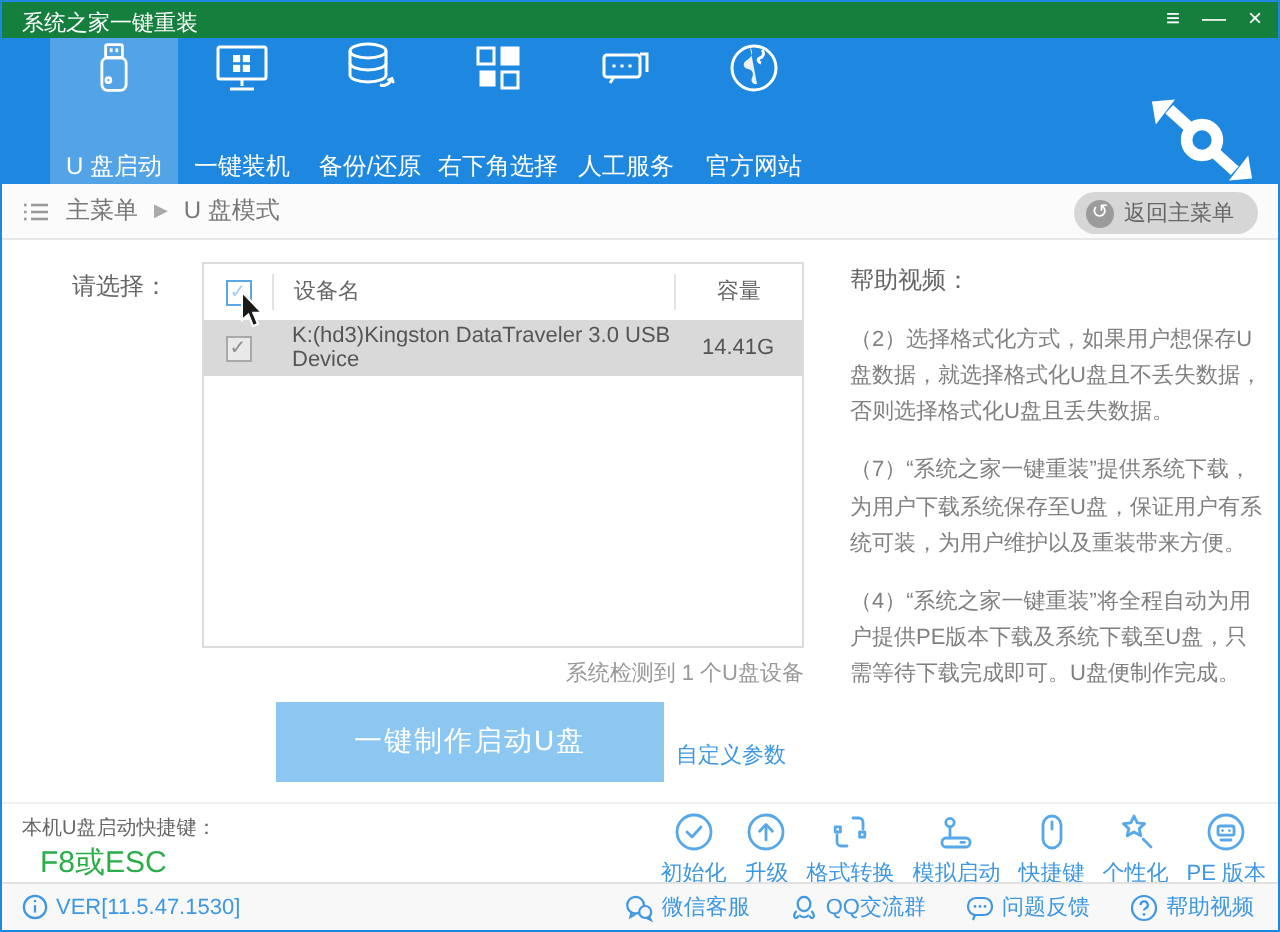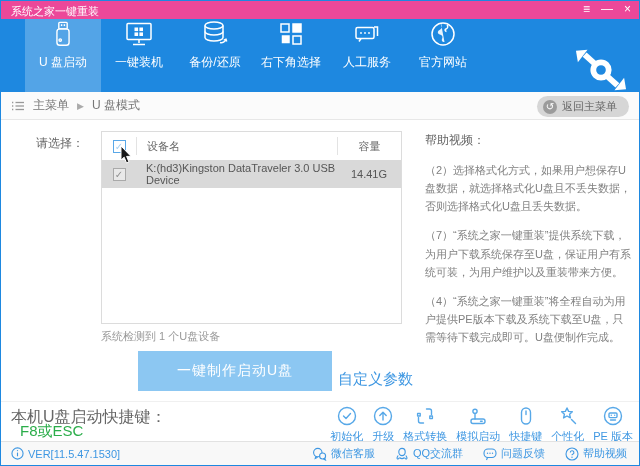--- a/index.html
+++ b/index.html
@@ -5,32 +5,32 @@
   * { margin:0; padding:0; box-sizing:border-box; }
   html,body { background:#888; }
   body { font-family:"Liberation Sans","DejaVu Sans",sans-serif; }
   .window {
     position:relative; width:640px; height:466px; background:#fff;
     border:1px solid #1e88e0; overflow:hidden;
   }
   
   .titlebar {
     position:absolute; top:0; left:0; right:0; height:18px;
-    background:#ec4899; color:#fff;
+    background:#15803d; color:#fff;
   }
   .titlebar .title { position:absolute; left:10px; top:3px; font-size:11px; }
   .win-controls { position:absolute; right:8px; top:1px; display:flex; gap:11px; }
   .win-controls span { font-size:12px; line-height:15px; cursor:default; }
   .nav {
     position:absolute; top:18px; left:0; right:0; height:73px;
     background:#1e88e0; display:flex; padding-left:24px;
   }
   .nav-item {
-    width:76px; height:73px; display:flex; flex-direction:column;
-    align-items:center; justify-content:flex-start; gap:5px; color:#fff; cursor:pointer;
+    width:64px; height:73px; display:flex; flex-direction:column;
+    align-items:center; justify-content:space-between; gap:5px; color:#fff; cursor:pointer;
   }
   .nav-item.active { background:rgba(255,255,255,0.24); }
   .nav-label { font-size:12px; white-space:nowrap; }
   .logo {
     position:absolute; right:12px; top:30px; display:flex; align-items:center; gap:6px; color:#fff;
   }
   .logo-text { text-align:left; }
   .logo-title { font-size:25px; font-weight:bold; letter-spacing:2px; line-height:26px; }
   .logo-tagline { font-size:10px; margin-top:3px; letter-spacing:1px; }
   
@@ -64,34 +64,34 @@
   .t-row.header .col-device, .t-row.header .col-capacity { border-left:1px solid #e3e3e3; height:18px; line-height:18px; }
   .col-capacity { width:64px; text-align:center; }
   .checkbox {
     width:13px; height:13px; border:1px solid #5aa8e8; background:#fff;
     font-size:10px; line-height:12px; text-align:center; color:#a6d0f2;
   }
   .checkbox.gray { border-color:#a9a9a9; background:#e9e9e9; color:#8f8f8f; }
   .cursor-icon { position:absolute; left:119px; top:145px; z-index:5; }
   .detect-status {
     position:absolute; left:100px; top:328px; width:301px;
-    font-size:11px; color:#999;
+    text-align:right; font-size:11px; color:#999;
   }
   .make-btn {
     position:absolute; left:137px; top:350px; width:194px; height:40px;
     background:#8cc7f2; color:#fff; font-size:14px; letter-spacing:1px;
     border:none; display:flex; align-items:center; justify-content:center; cursor:pointer;
   }
-  .custom-link { position:absolute; left:337px; top:369px; font-size:15px; color:#3e97e2; cursor:pointer;text-align:center; }
+  .custom-link { position:absolute; left:337px; top:369px; font-size:11px; color:#3e97e2; cursor:pointer;text-align:center; }
   .instructions { position:absolute; left:424px; top:131px; width:207px; color:#808080; }
   .instructions h3 { font-size:12px; font-weight:normal; color:#666; margin-bottom:12px; }
   .instructions p { font-size:11px; line-height:1.65; margin-bottom:11px; }
   
   .footer { position:absolute; left:0; right:0; top:400px; height:42px; background:#fff; border-top:1px solid #f0f0f0; }
-  .hotkey-label { position:absolute; left:10px; top:5px; font-size:16px; color:#666; }
+  .hotkey-label { position:absolute; left:10px; top:5px; font-size:10px; color:#666; }
   .hotkey-value { position:absolute; left:19px; top:20px; font-size:15px; color:#2bad4a; }
   .tools { position:absolute; right:6px; top:3px; display:flex; gap:9px; }
   .tool-item { display:flex; flex-direction:column; align-items:center; gap:2px; cursor:pointer; }
   .tool-item span { font-size:11px; color:#3e97e2; white-space:nowrap; }
   
   .statusbar {
     position:absolute; left:0; right:0; bottom:0; height:24px;
     background:#f8f8f8; border-top:1px solid #e2e2e2;
     display:flex; align-items:center; font-size:11px; color:#3e97e2;
   }

